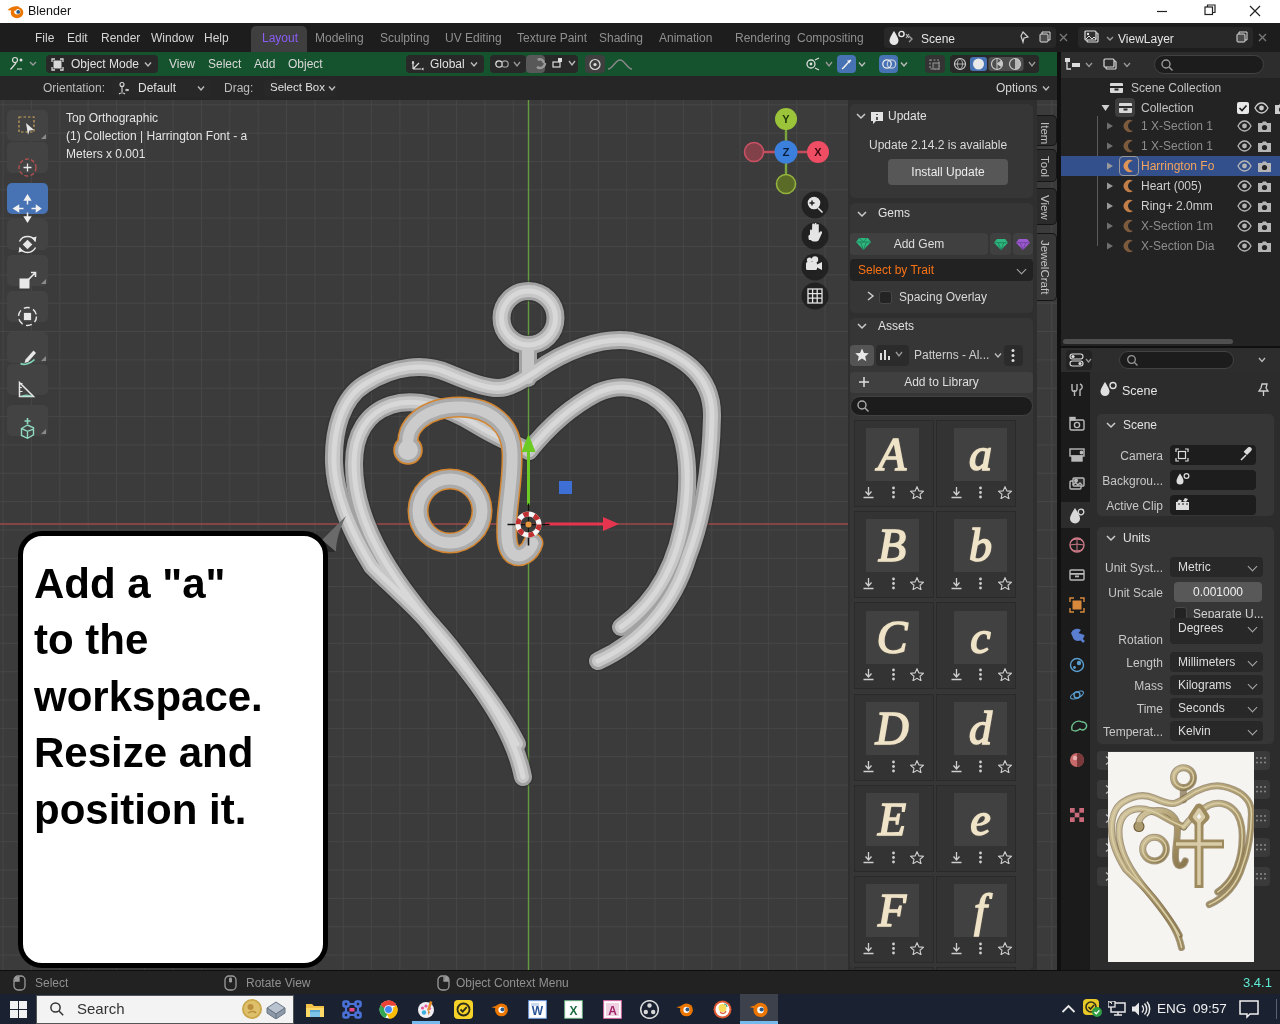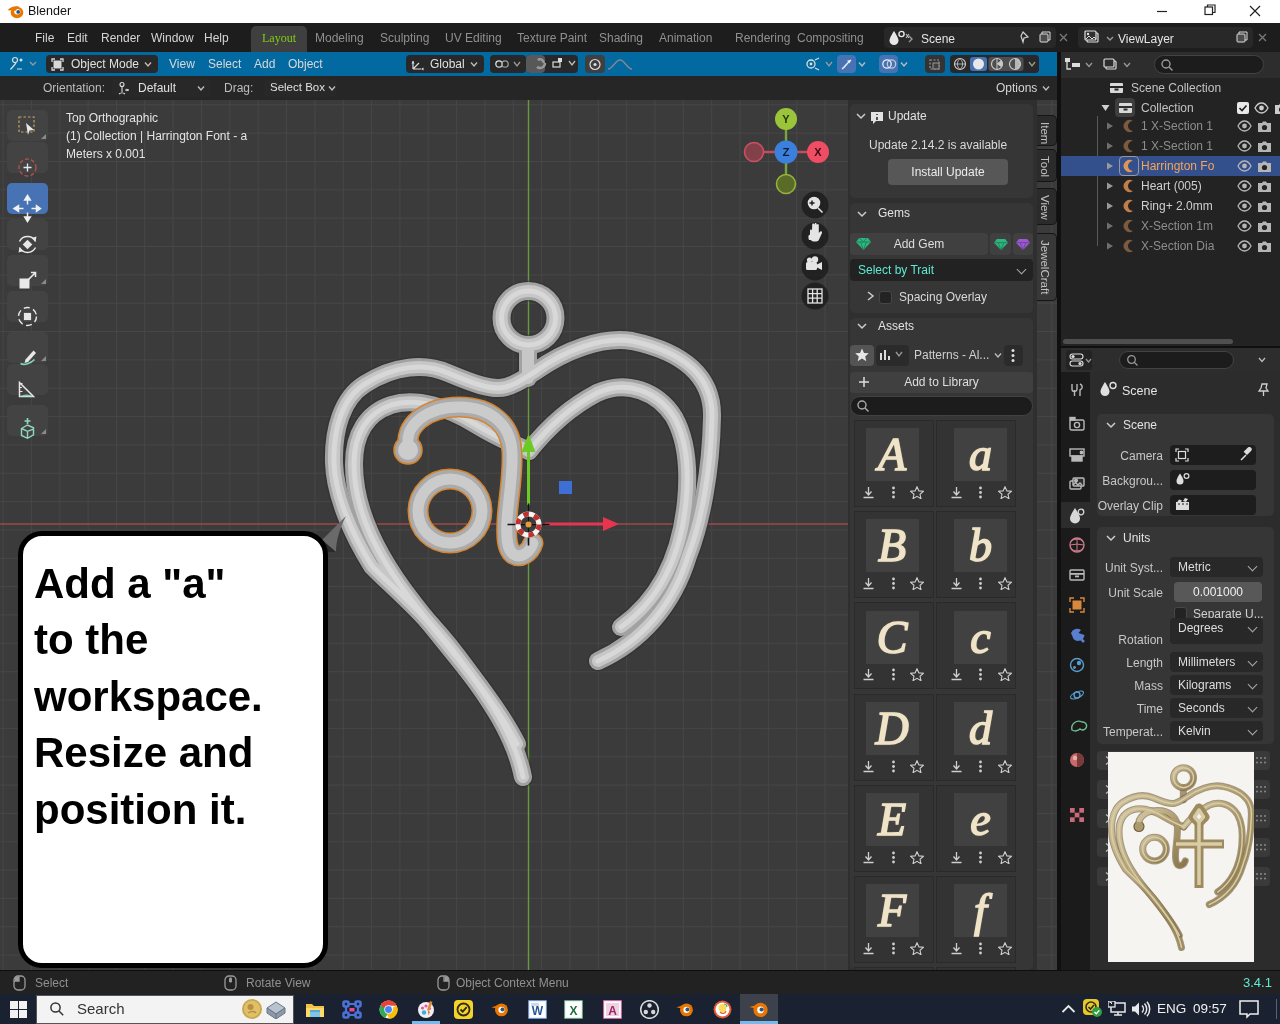--- a/index.html
+++ b/index.html
@@ -6,42 +6,42 @@
 html,body { width:1280px; height:1024px; overflow:hidden; background:#000; font-family:"Liberation Sans", sans-serif; }
 #root { position:absolute; left:0; top:0; width:1280px; height:1024px; }
 .abs { position:absolute; }
 .txt { position:absolute; white-space:nowrap; }
 
 #titlebar { left:0; top:0; width:1280px; height:23px; background:#ffffff; }
 
 #topbar { left:0; top:23px; width:1280px; height:29px; background:#1d1d1d; }
 .menuitem { color:#d5d5d5; font-size:12px; top:8px; }
 .wstab { color:#8f8f8f; font-size:12px; top:8px; }
-.wstab.sel { color:#84cc16;font-family:Liberation Serif, serif; }
+.wstab.sel { color:#8b5cf6; }
 .pill { position:absolute; background:#282828; border-radius:4px; }
 
-#vpheader { left:0; top:52px; width:1059px; height:24px; background:#0369a1; }
+#vpheader { left:0; top:52px; width:1059px; height:24px; background:#14532d; }
 #vptool { left:0; top:76px; width:1059px; height:24px; background:#262626; }
 #viewport { left:0; top:100px; width:1059px; height:870px; background:#3b3b3b; }
 #grid { position:absolute; left:0; top:0; width:100%; height:100%;
   background-image:linear-gradient(#464646 1px, transparent 1px), linear-gradient(90deg,#464646 1px, transparent 1px);
   background-size:28.35px 28.35px; background-position:2.6px 4.3px; }
 .hdrtxt { color:#d8d8d8; font-size:12px; top:5px; }
 .tooltxt { color:#bdbdbd; font-size:12px; top:5px; }
 
 .tbtn { position:absolute; left:7px; width:41px; height:31px; background:#434343; border-radius:5px; }
 .tbtn.sub::after { content:""; position:absolute; right:2px; bottom:2px; width:0; height:0; border-left:5px solid transparent; border-bottom:5px solid #8a8a8a; }
 .tbtn.act { background:#4772b3; }
 
 #npanel { left:848px; top:100px; width:189px; height:870px; background:#2f2f2f; }
 .npanelbox { position:absolute; background:#363636; border-radius:5px; }
 .nphead { position:absolute; color:#e2e2e2; font-size:12px; }
 .btn { position:absolute; background:#575757; border-radius:4px; color:#ececec; font-size:12px; text-align:center; }
 .btn2 { position:absolute; background:#404040; border-radius:4px; color:#dedede; font-size:12px; text-align:center; }
-.drop { position:absolute; background:#222222; border-radius:4px; color:#5eead4; font-size:12px; }
+.drop { position:absolute; background:#222222; border-radius:4px; color:#f97316; font-size:12px; }
 .searchbox { position:absolute; background:#1c1c1c; border:1px solid #424242; border-radius:10px; }
 
 .acell { position:absolute; background:#333333; border:1px solid #2a2a2a; }
 .atile { position:absolute; background:#414141; color:#efe3c8; font-family:"Liberation Serif", serif; font-style:italic; font-weight:normal; text-align:center; -webkit-text-stroke:1.5px #efe3c8; text-shadow:0 0 2px #b9a88a; }
 
 .sidetab { position:absolute; left:1037px; width:20px; background:#2b2b2b; border:1px solid #151515; border-left:none; border-radius:0 5px 5px 0; color:#c2c2c2; font-size:11.5px; }
 .sidetab span { position:absolute; transform:rotate(90deg); transform-origin:left top; left:14px; top:6px; white-space:nowrap; }
 
 #outliner { left:1061px; top:52px; width:219px; height:294px; background:#232323; }
 #outlinerhead { position:absolute; left:0; top:0; width:219px; height:26px; background:#2d2d2d; }
@@ -969,21 +969,21 @@
       </svg>
     <svg class="abs" style="left:178px;top:99px;" width="13" height="15" viewBox="0 0 13 15">
         <path d="M2,13 l5,-5 M8,7 l3.5,-3.5 a1.6,1.6 0 0 0 -2.3,-2.3 L5.7,4.7 z" stroke="#ddd" stroke-width="1.5" fill="#ddd"></path>
       </svg>
     <div class="plabel" style="left:18px;top:126px;width:84px;">Backgrou...</div>
     <div class="pfield" style="left:109px;top:122px;width:86px;height:20px;"></div>
     <svg class="abs" style="left:114px;top:124px;" width="16" height="15" viewBox="0 0 16 15">
       <path d="M5,1.5 C5,1.5 1.5,6.5 1.5,9 a3.5,3.5 0 0 0 7,0 C8.5,6.5 5,1.5 5,1.5 Z" fill="#ddd"></path>
       <circle cx="11.5" cy="4" r="2.4" fill="none" stroke="#ddd" stroke-width="1.2"></circle>
     </svg>
-    <div class="plabel" style="left:18px;top:151px;width:84px;">Overlay Clip</div>
+    <div class="plabel" style="left:18px;top:151px;width:84px;">Active Clip</div>
     <div class="pfield" style="left:109px;top:147px;width:86px;height:20px;"></div>
     <svg class="abs" style="left:114px;top:149px;" width="16" height="15" viewBox="0 0 16 15">
         <path d="M1,5 h13 v8 h-13 z" fill="#ddd"></path>
         <path d="M1,4 l2,-3 3,1 -2,3 z M7,2.5 l3,1 2,-3 -3,-1 z" fill="#ddd" transform="translate(1,1.5)"></path>
         <path d="M3,7 h2 M7,7 h2 M11,7 h2" stroke="#1d1d1d" stroke-width="1.2"></path>
       </svg>
     <div class="ppanel" style="top:179px;height:217px;"></div>
     <svg class="abs" style="left:44px;top:185px;" width="12" height="12" viewBox="0 0 12 12">
         <path d="M2,3 l4,4 4,-4" stroke="#ccc" stroke-width="1.5" fill="none"></path>
       </svg>

